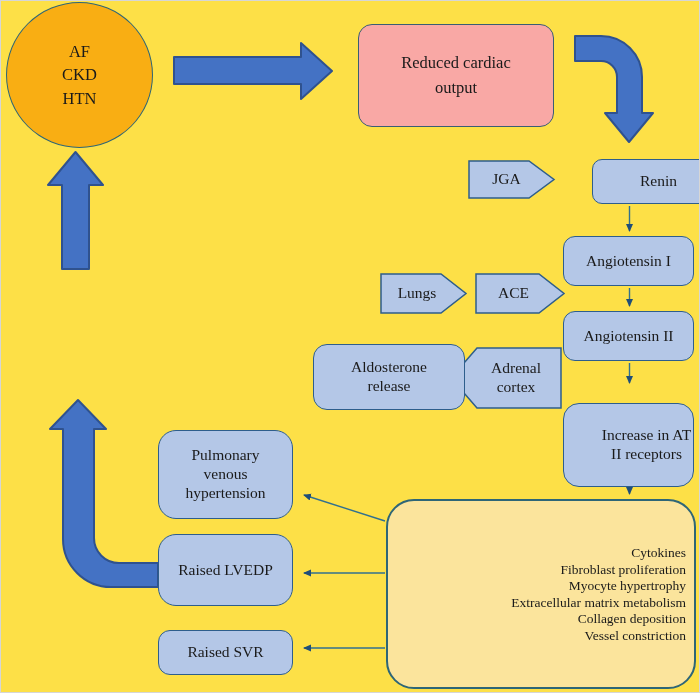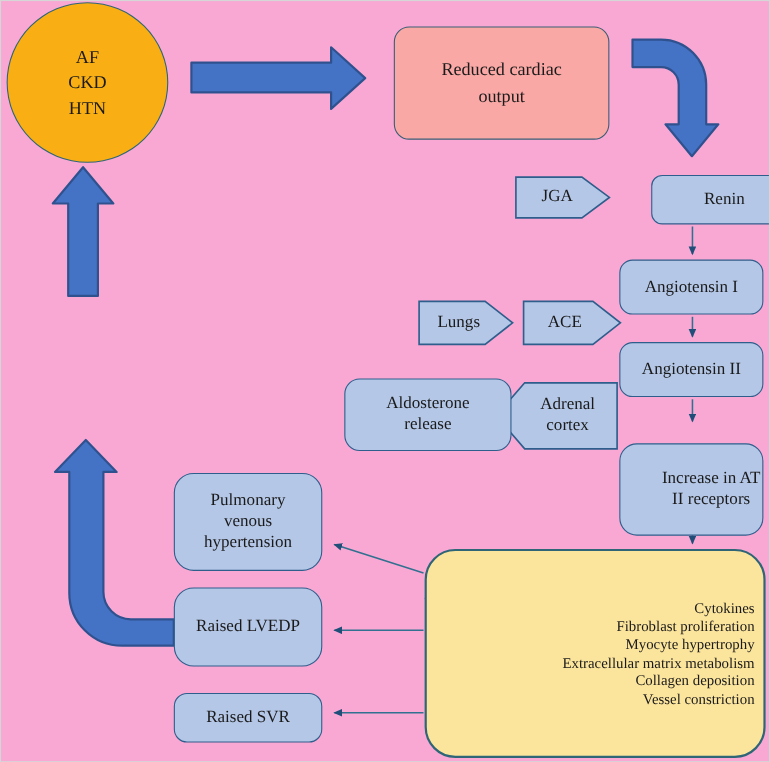--- a/index.html
+++ b/index.html
@@ -1,17 +1,17 @@
 <!DOCTYPE html>
 <html><head>
 <meta charset="utf-8">
 <style>
   html,body{margin:0;padding:0;background:#fff;}
   #figure{
-    position:relative;width:698px;height:691px;background:#f9a8d4;
+    position:relative;width:698px;height:691px;background:#fde047;
     border:1px solid #d6d6d6;overflow:hidden;
     font-family:"Liberation Serif","DejaVu Serif",serif;color:#1a1a1a;
   }
   #shapes{position:absolute;left:0;top:0;width:700px;height:693px;}
   .box{
     position:absolute;box-sizing:border-box;display:flex;align-items:center;justify-content:center;
     text-align:center;background:#B4C7E7;border:1.5px solid #2E5E8C;
     font-size:15.5px;line-height:1.22;white-space:pre-line;
   }
   .label{

